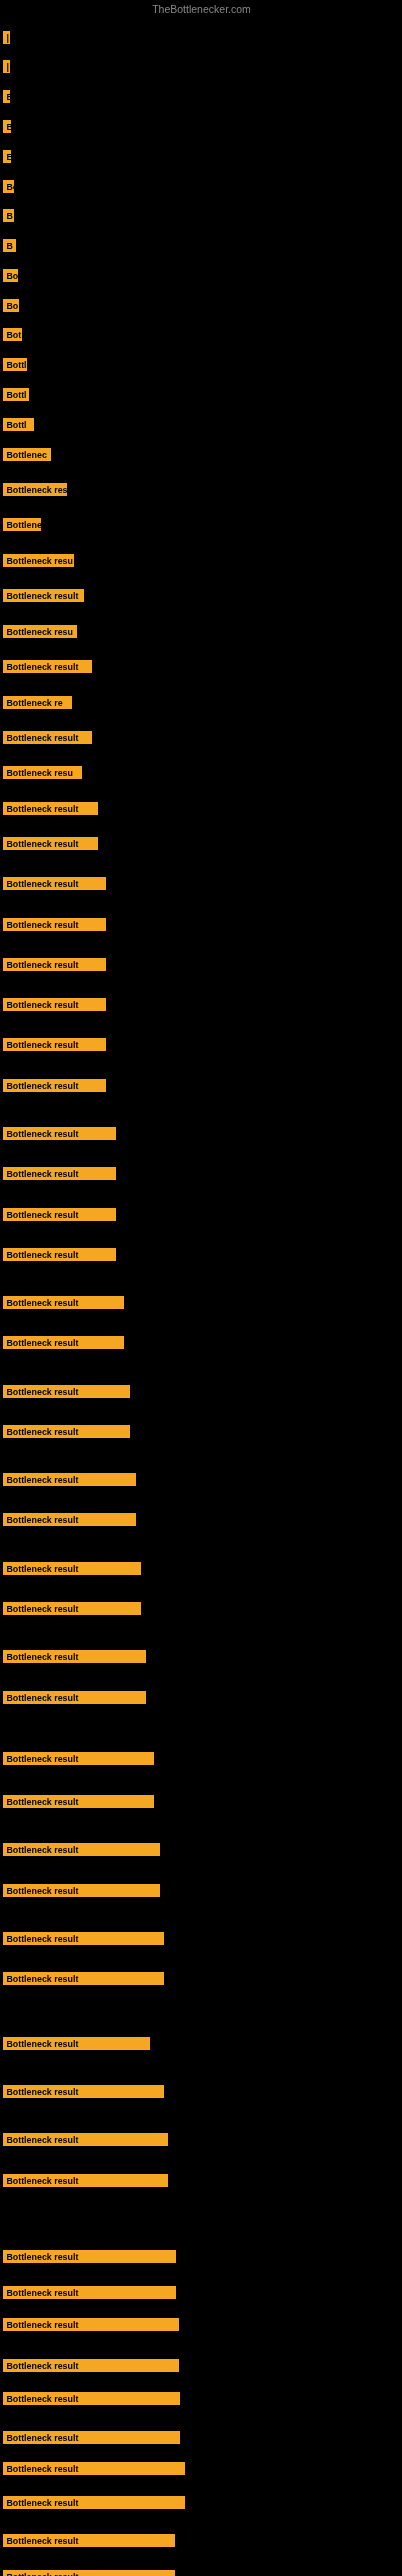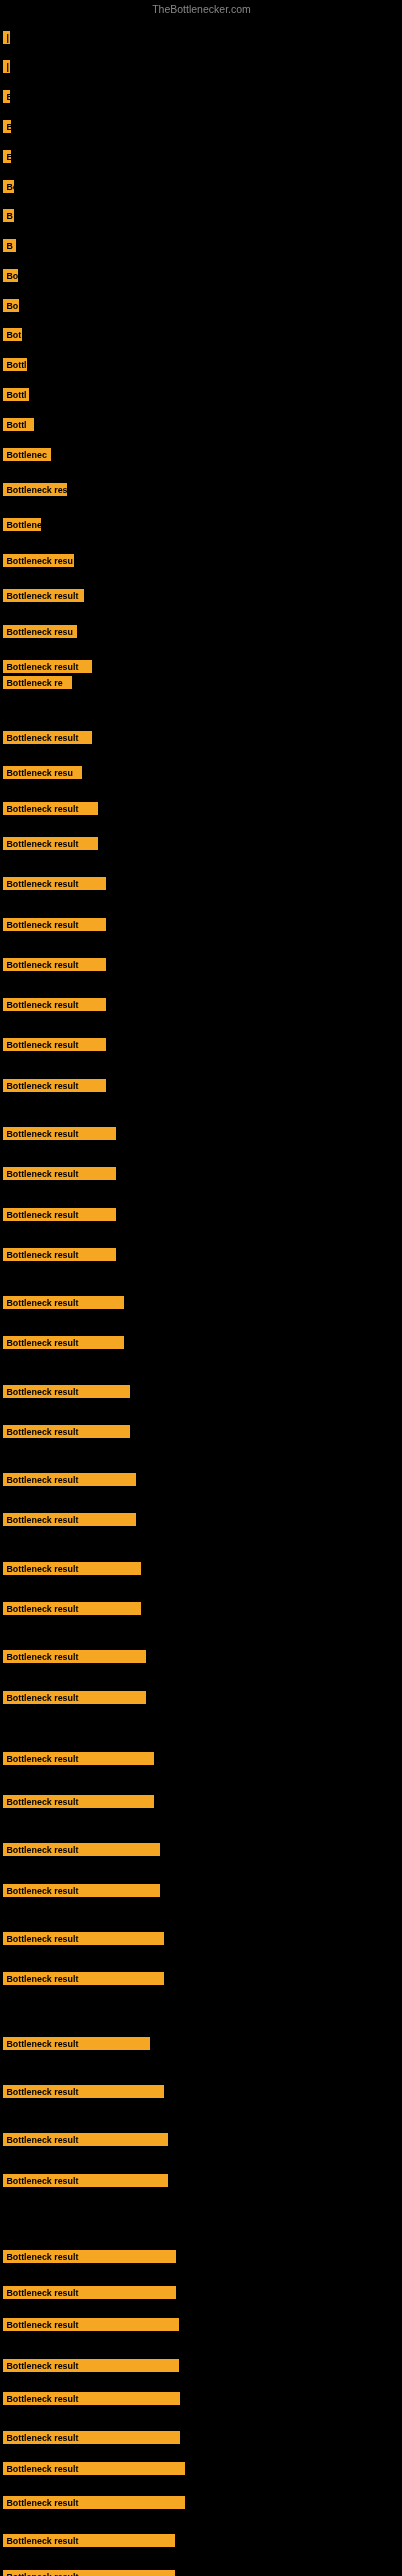--- a/index.html
+++ b/index.html
@@ -57,21 +57,21 @@
 <div class="bar-container" style="top: 358px;"><span class="bar-label" style="width: 24px; font-size: 8.9px;">Bottl</span></div>
 <div class="bar-container" style="top: 388px;"><span class="bar-label" style="width: 26px; font-size: 8.9px;">Bottl</span></div>
 <div class="bar-container" style="top: 418px;"><span class="bar-label" style="width: 31px; font-size: 8.9px;">Bottl</span></div>
 <div class="bar-container" style="top: 448px;"><span class="bar-label" style="width: 48px; font-size: 8.9px;">Bottlenec</span></div>
 <div class="bar-container" style="top: 483px;"><span class="bar-label" style="width: 64px; font-size: 8.9px;">Bottleneck res</span></div>
 <div class="bar-container" style="top: 518px;"><span class="bar-label" style="width: 38px; font-size: 8.9px;">Bottleneck</span></div>
 <div class="bar-container" style="top: 554px;"><span class="bar-label" style="width: 71px; font-size: 8.9px;">Bottleneck resu</span></div>
 <div class="bar-container" style="top: 589px;"><span class="bar-label" style="width: 81px; font-size: 8.9px;">Bottleneck result</span></div>
 <div class="bar-container" style="top: 625px;"><span class="bar-label" style="width: 74px; font-size: 8.9px;">Bottleneck resu</span></div>
 <div class="bar-container" style="top: 660px;"><span class="bar-label" style="width: 89px; font-size: 8.9px;">Bottleneck result</span></div>
-<div class="bar-container" style="top: 676px;"><span class="bar-label" style="width: 69px; font-size: 8.9px;">Bottleneck re</span></div>
+<div class="bar-container" style="top: 696px;"><span class="bar-label" style="width: 69px; font-size: 8.9px;">Bottleneck re</span></div>
 <div class="bar-container" style="top: 731px;"><span class="bar-label" style="width: 89px; font-size: 8.9px;">Bottleneck result</span></div>
 <div class="bar-container" style="top: 766px;"><span class="bar-label" style="width: 79px; font-size: 8.9px;">Bottleneck resu</span></div>
 <div class="bar-container" style="top: 802px;"><span class="bar-label" style="width: 95px; font-size: 8.9px;">Bottleneck result</span></div>
 <div class="bar-container" style="top: 837px;"><span class="bar-label" style="width: 95px; font-size: 8.9px;">Bottleneck result</span></div>
 <div class="bar-container" style="top: 877px;"><span class="bar-label" style="width: 103px; font-size: 8.9px;">Bottleneck result</span></div>
 <div class="bar-container" style="top: 918px;"><span class="bar-label" style="width: 103px; font-size: 8.9px;">Bottleneck result</span></div>
 <div class="bar-container" style="top: 958px;"><span class="bar-label" style="width: 103px; font-size: 8.9px;">Bottleneck result</span></div>
 <div class="bar-container" style="top: 998px;"><span class="bar-label" style="width: 103px; font-size: 8.9px;">Bottleneck result</span></div>
 <div class="bar-container" style="top: 1038px;"><span class="bar-label" style="width: 103px; font-size: 8.9px;">Bottleneck result</span></div>
 <div class="bar-container" style="top: 1079px;"><span class="bar-label" style="width: 103px; font-size: 8.9px;">Bottleneck result</span></div>

